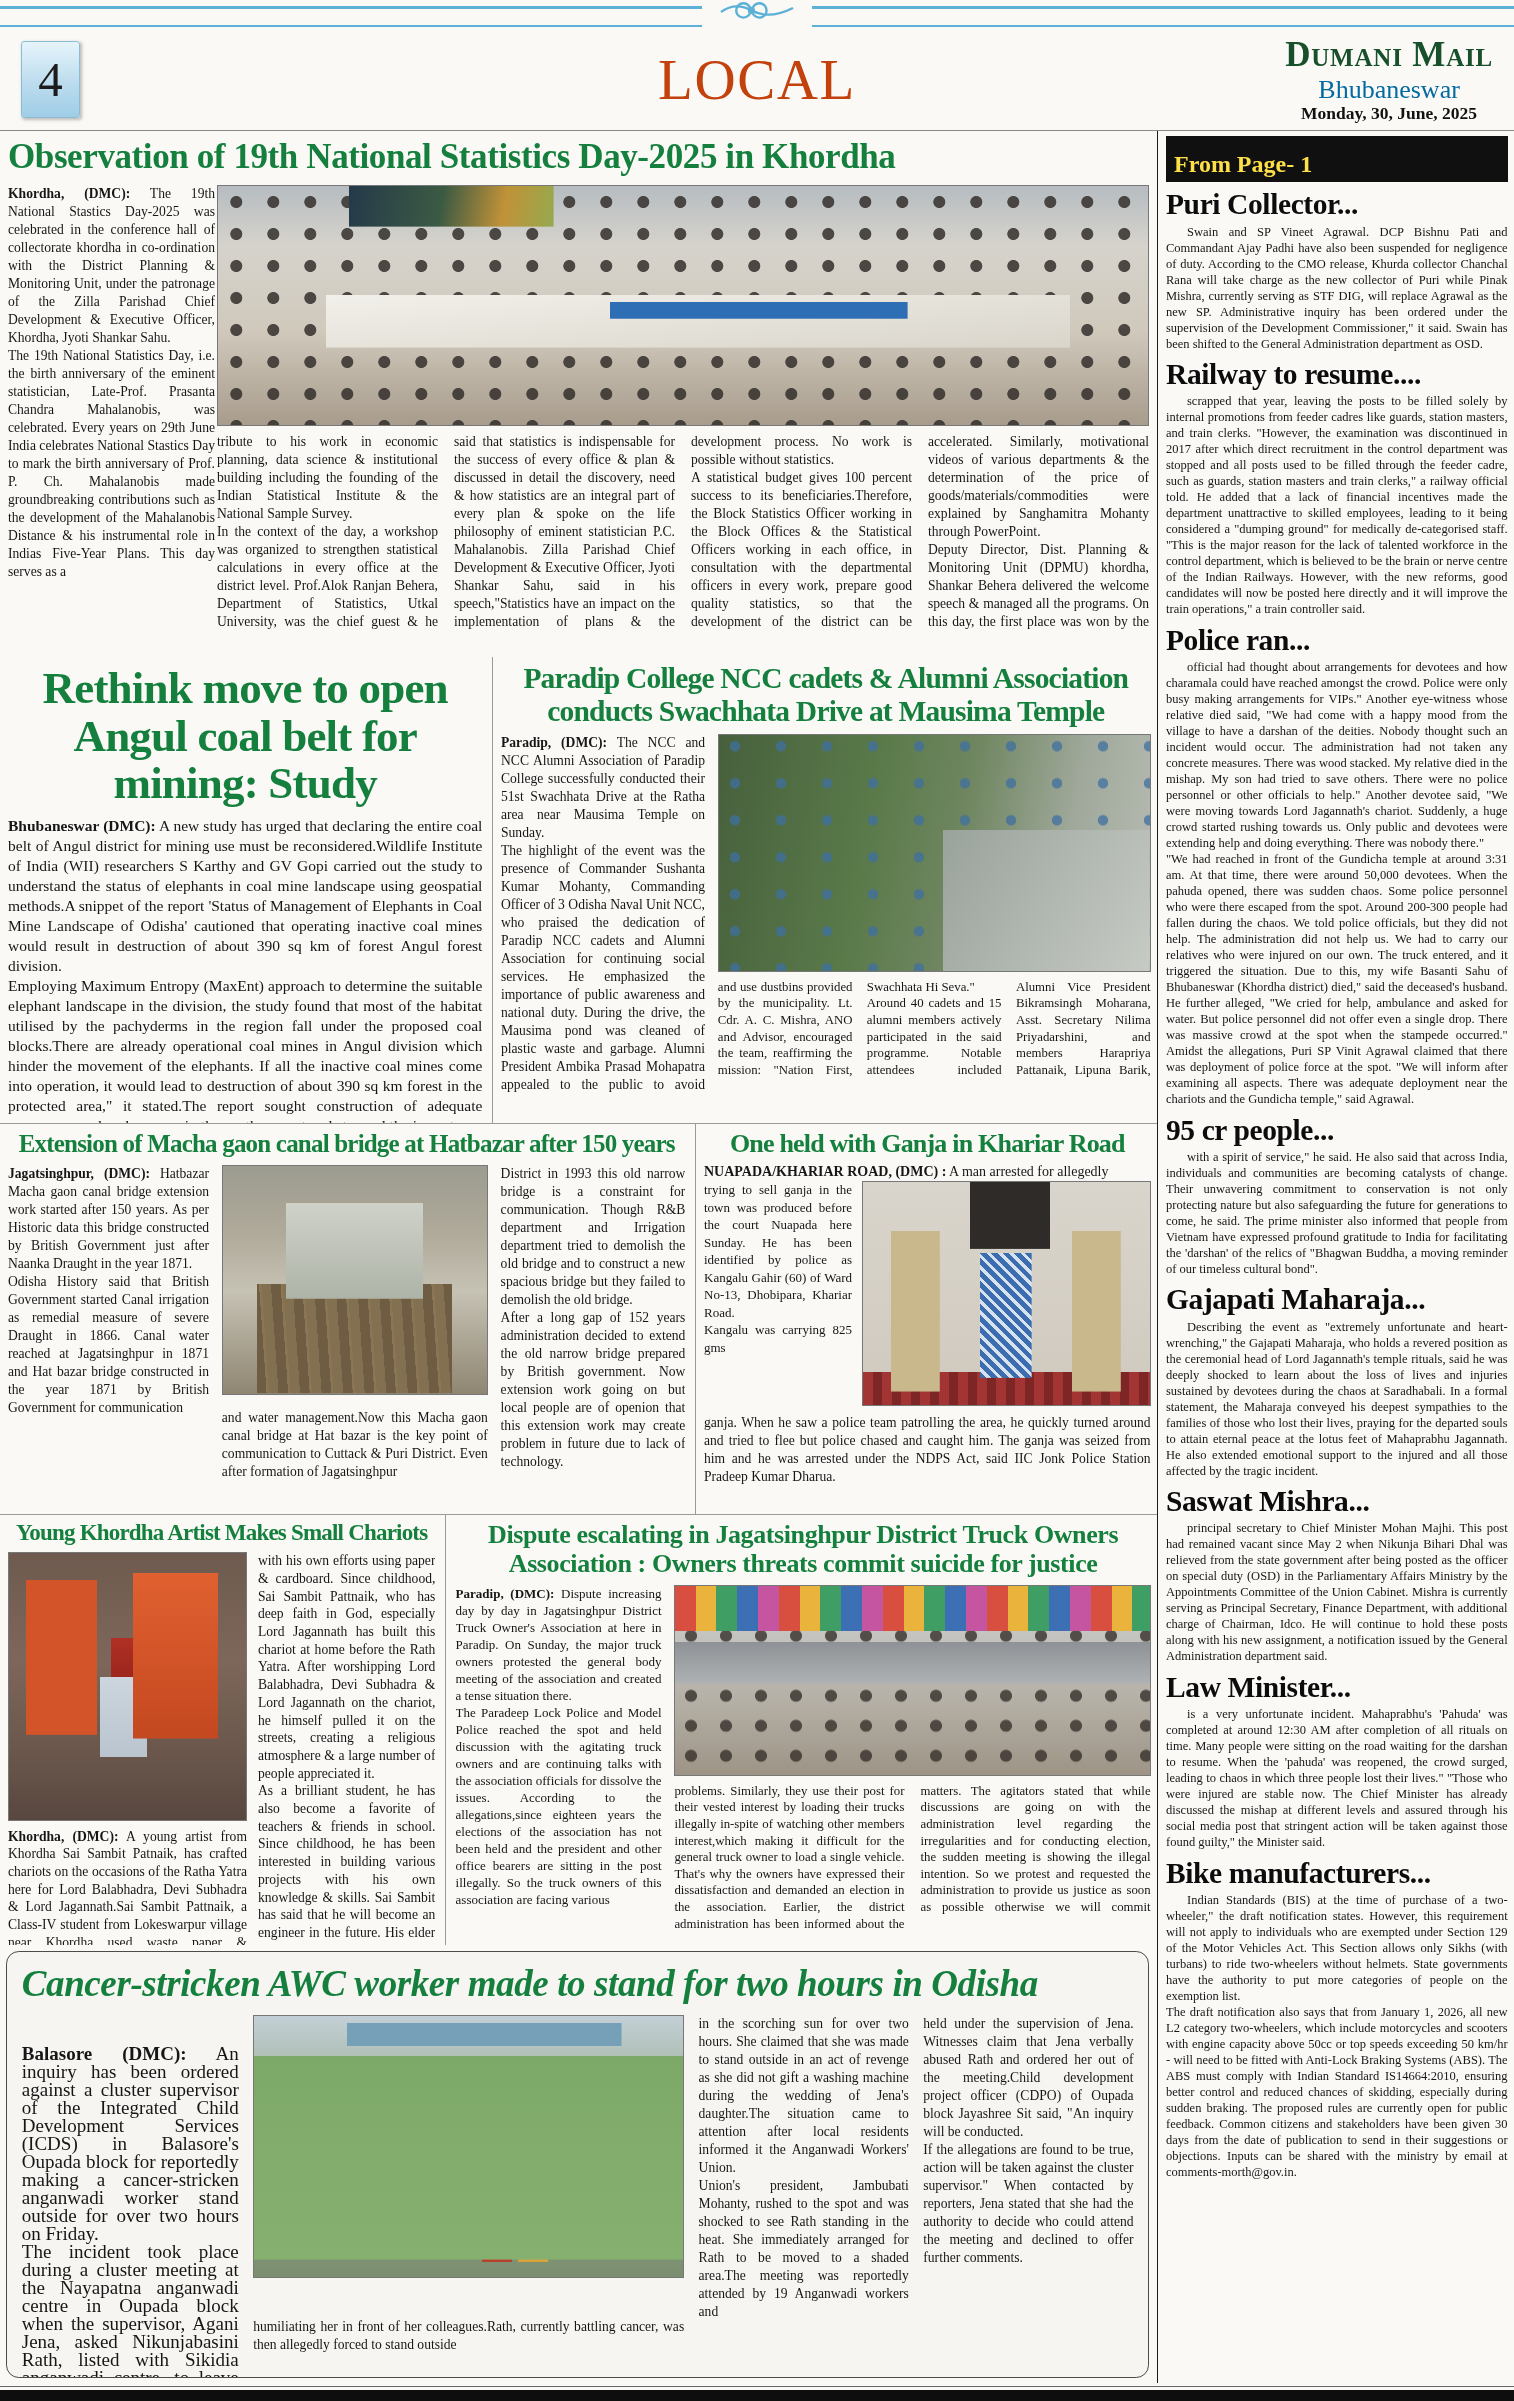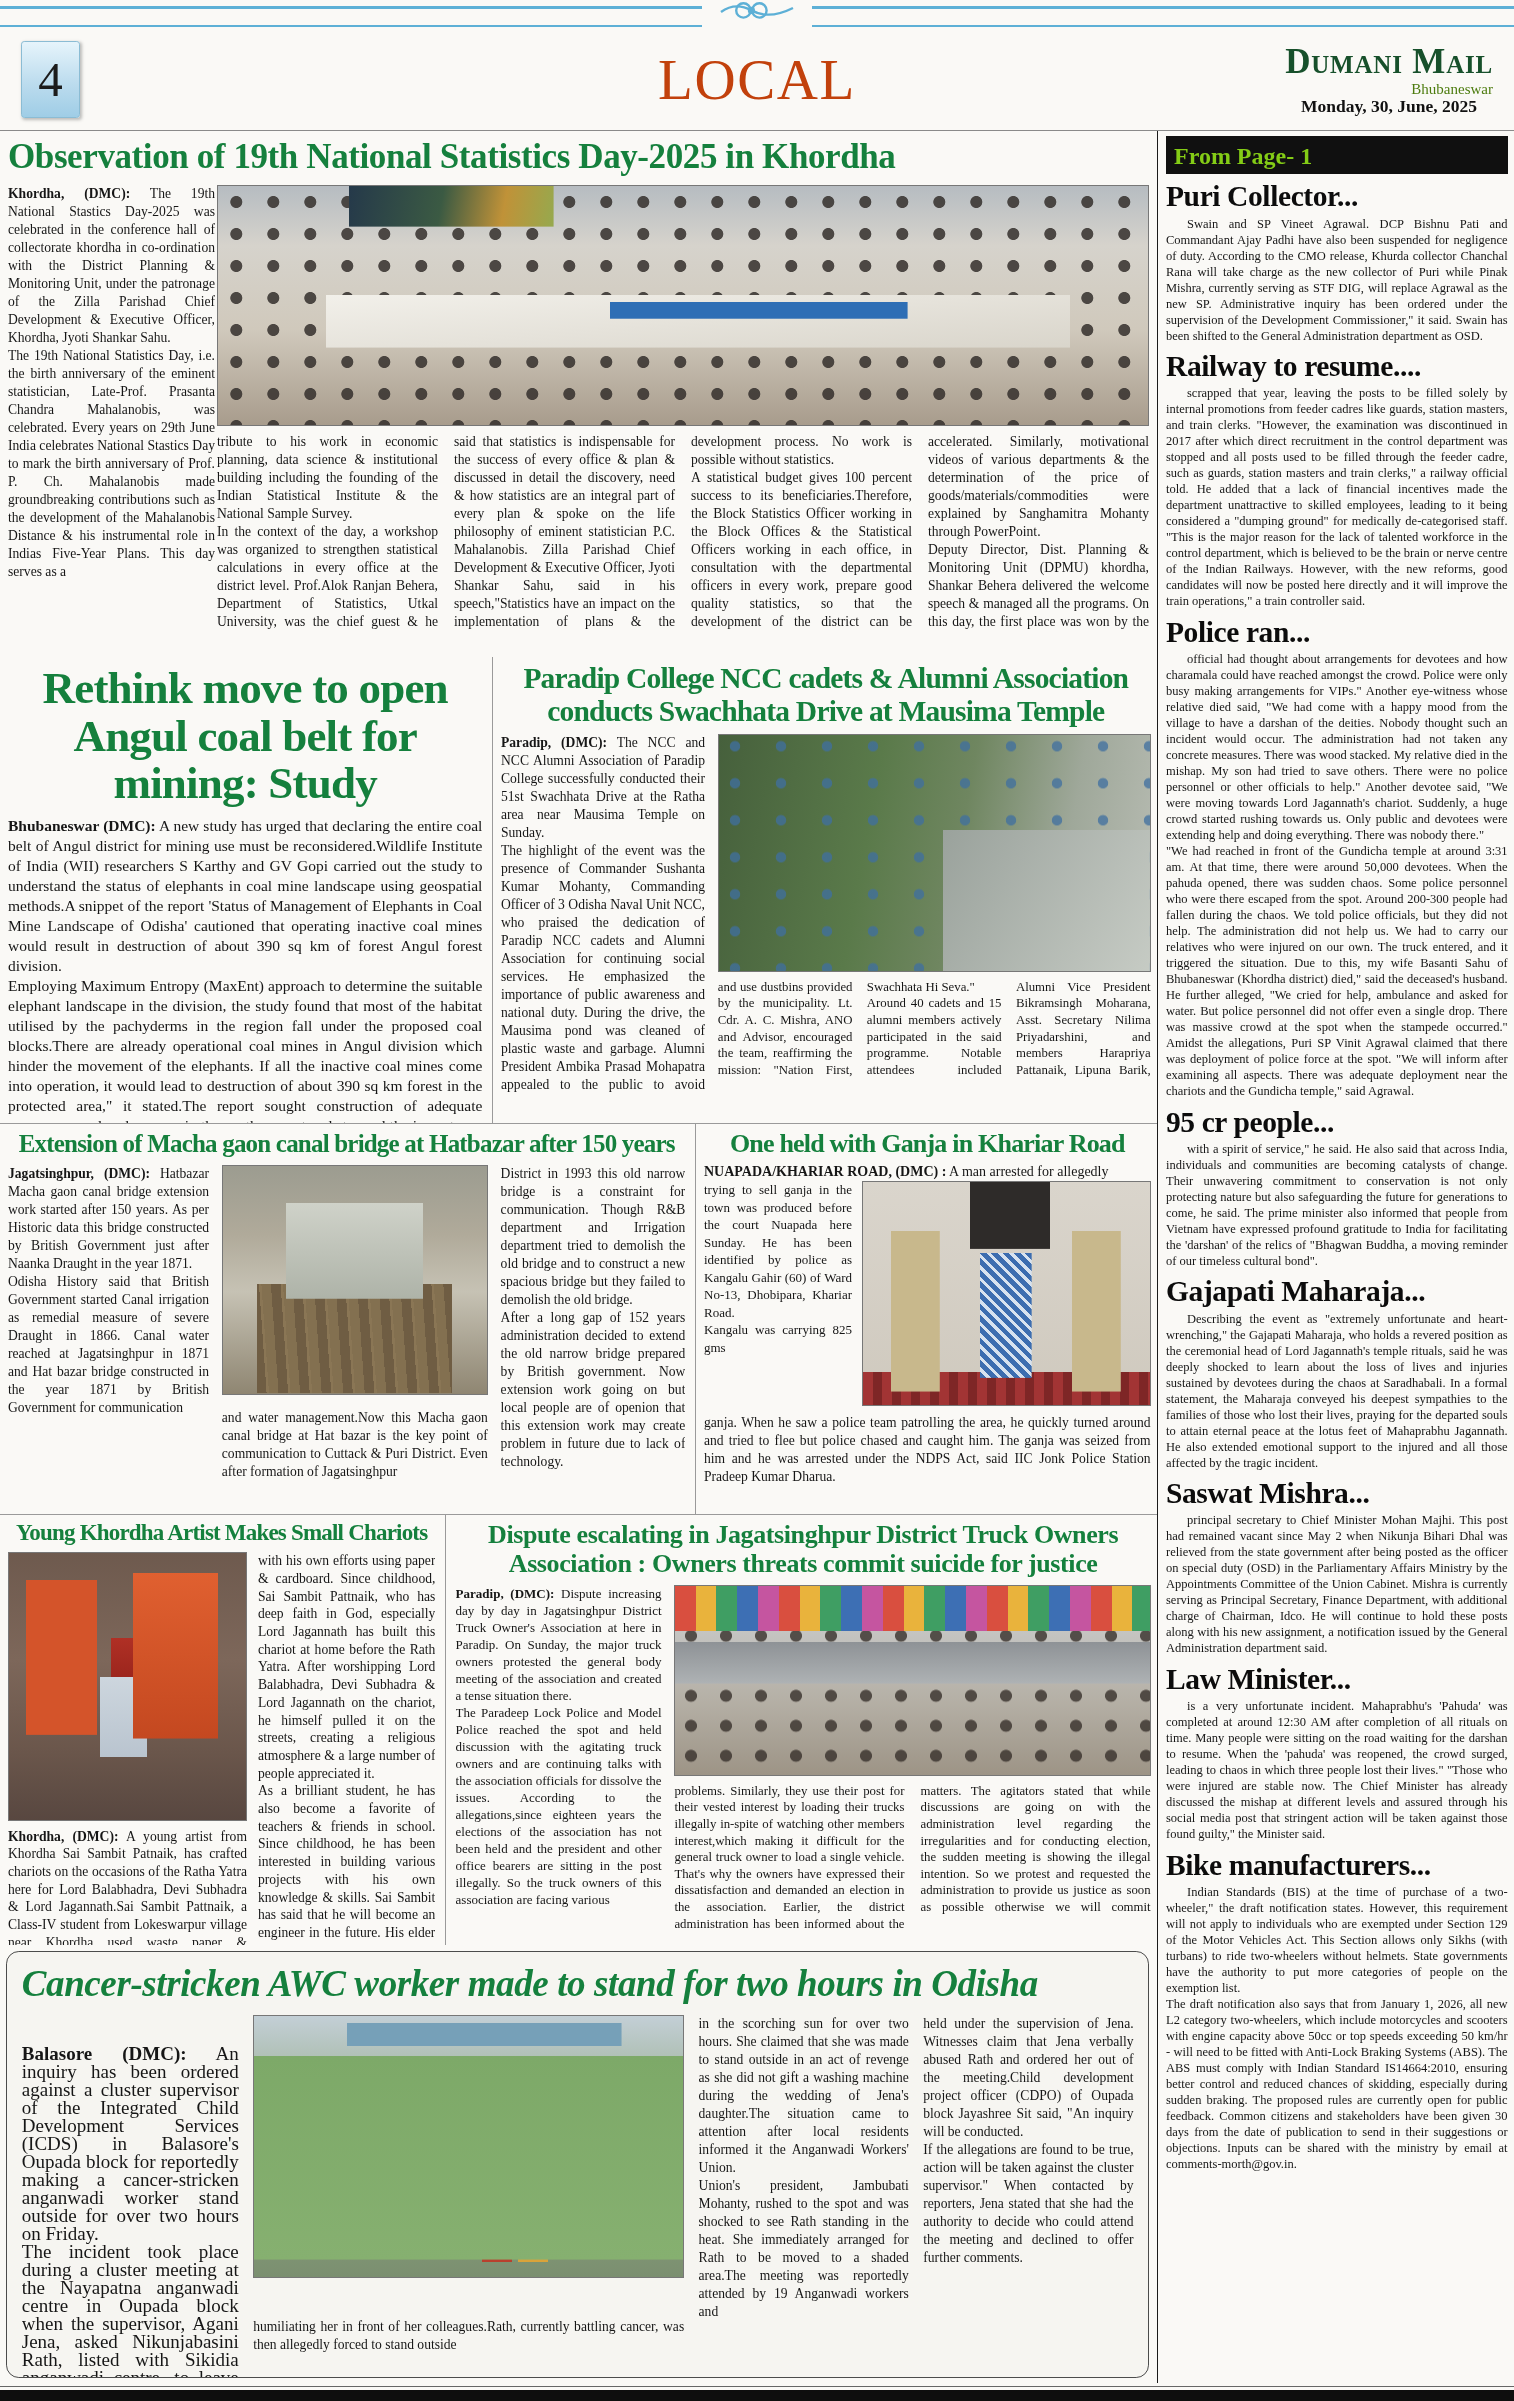--- a/index.html
+++ b/index.html
@@ -20,21 +20,21 @@
     background:linear-gradient(180deg,#e6f4fb 0%,#bcdcee 55%,#9fcde6 100%);
     display:flex; align-items:center; justify-content:center;
     font-size:49px; font-weight:400; color:#1c1c1c; box-shadow:1.6px 1.6px 3.2px rgba(0,0,0,.25);
   }
   .section-title {
     position:absolute; left:0; right:0; text-align:center;
     font-size:57px; letter-spacing:1.6px; color:#c2410c; font-weight:400;
   }
   .masthead { margin-left:auto; text-align:center; line-height:1.12; z-index:2; }
   .paper-name { font-variant:small-caps; font-weight:700; font-size:35px; color:#17502b; letter-spacing:0.8px; }
-  .city { font-size:15px; color:#4d7c0f;text-align:right; }
+  .city { font-size:26px; color:#0369a1; }
   .pdate { font-size:17.5px; font-weight:700; color:#111; }
   
   .content { display:flex; height:2252px; }
   .main { width:1158px; border-right:1.6px solid #1a1a1a; }
   .sidebar { flex:1; padding:0 6.4px 0 8px; overflow:hidden; }
   
   h2 { font-weight:700; color:#15803d; }
   .jtext { text-align:justify; white-space:pre-line; }
   .dl { font-weight:700; }
   .photo { border:0.8px solid #777; }
@@ -144,21 +144,21 @@
       linear-gradient(#3a3d3a,#3a3d3a) 44% 66%/12% 34% no-repeat,
       linear-gradient(#6e4a2e,#6e4a2e) 86% 70%/13% 50% no-repeat,
       linear-gradient(#b8402e,#b8402e) 57% 92%/7% 30% no-repeat,
       linear-gradient(#d9a33b,#d9a33b) 66% 92%/7% 30% no-repeat,
       linear-gradient(180deg,#c3cfd6 0%,#9fb39a 30%,#8aa37c 60%,#7b8f70 100%);
   }
   .awc-c2 { grid-area:c2; font-size:13.6px; line-height:18px; overflow:hidden; }
   .awc-c3 { grid-area:c3; font-size:13.6px; line-height:18px; height:343px; overflow:hidden; }
   .awc-c4 { grid-area:c4; font-size:13.6px; line-height:18px; height:343px; overflow:hidden; }
   
-  .fp-header { margin-top:4.8px; background:#101010; color:#84cc16; font-weight:700; font-size:24px; padding:7px 8px 4px; }
+  .fp-header { margin-top:4.8px; background:#101010; color:#fde047; font-weight:700; font-size:24px; padding:15px 8px 4px; }
   .fp-item h3 { font-size:29.5px; font-weight:700; letter-spacing:-0.4px; margin:6.4px 0 2.4px; color:#0c0c0c; }
   .fp-body { font-size:12.5px; line-height:16px; text-align:justify; white-space:pre-line; text-indent:21px; }
   
   .foot-rule { border-top:0.8px solid #666; margin-top:3.2px; }
   .page-footer { height:12.8px; background:#0e0e0e; margin-top:2.4px; }
 </style>
 </head>
 <body>
 
 <div class="page">

